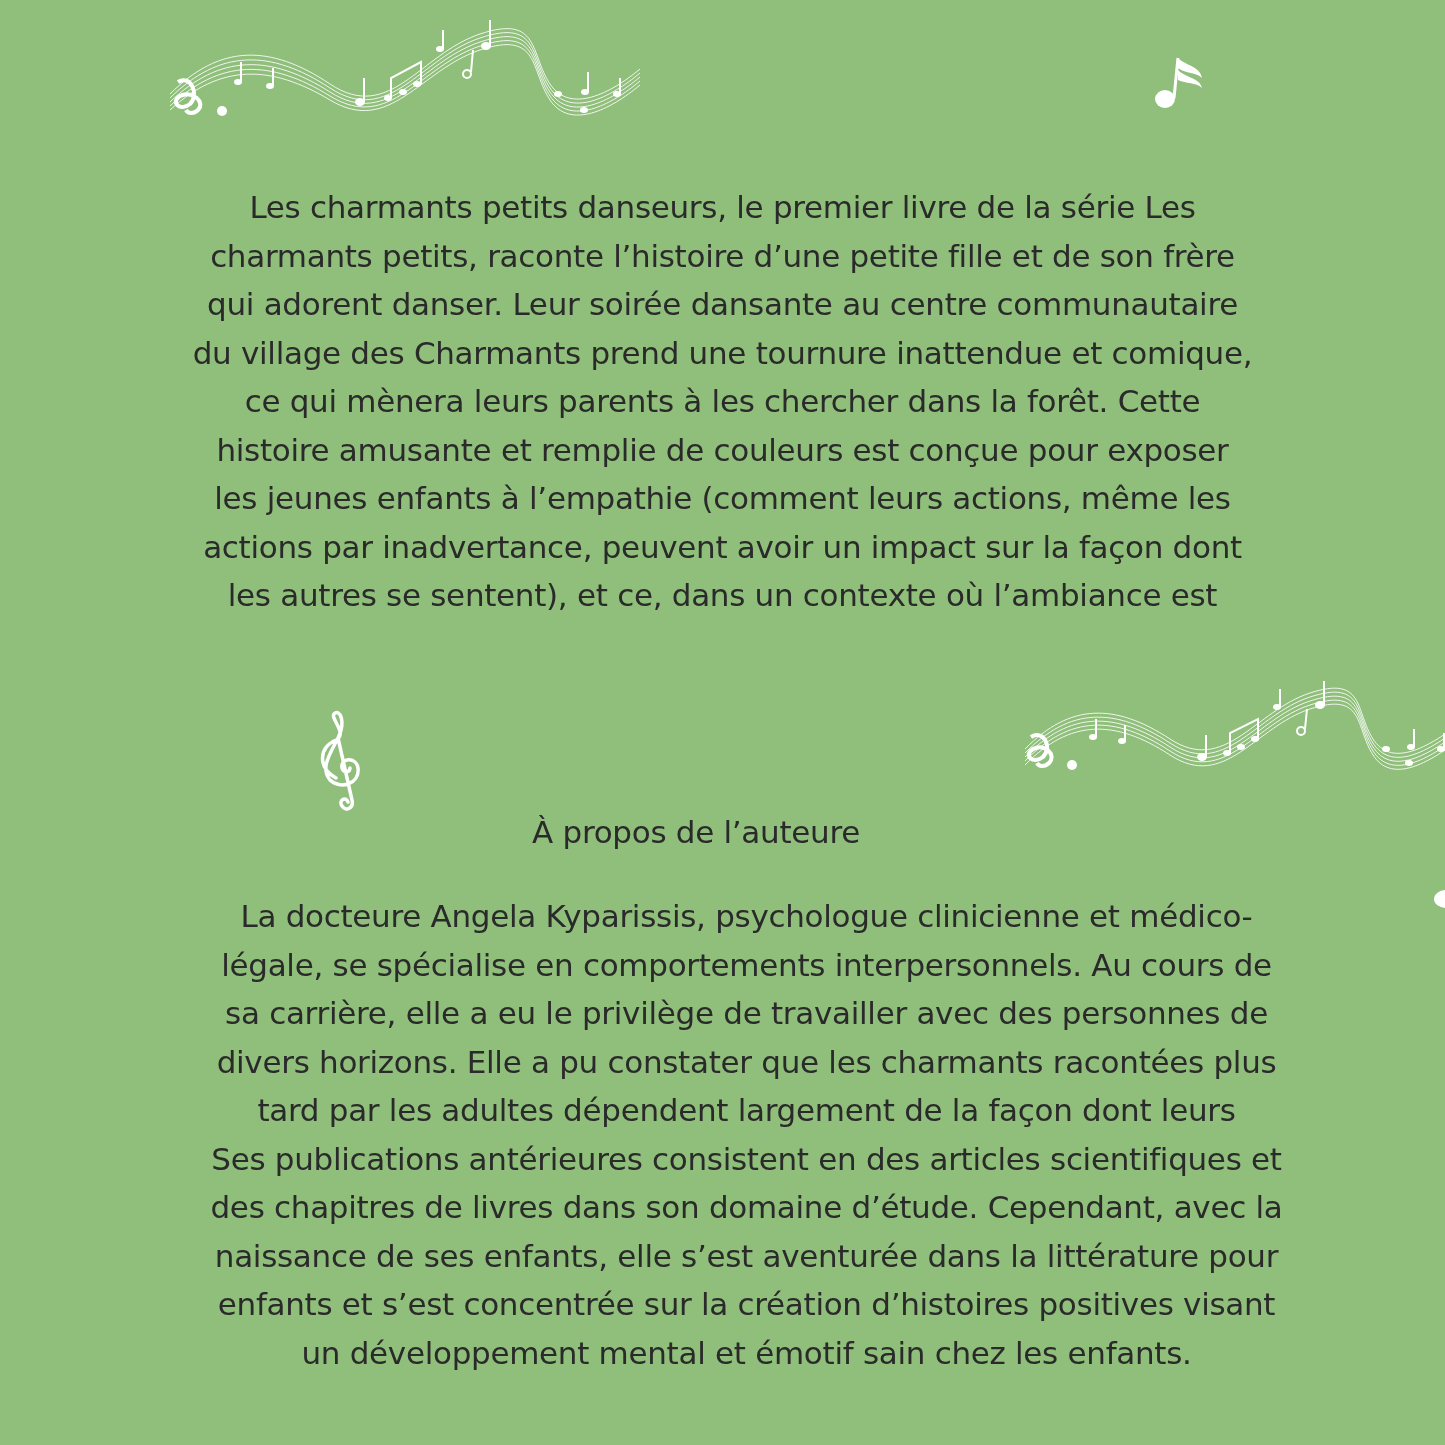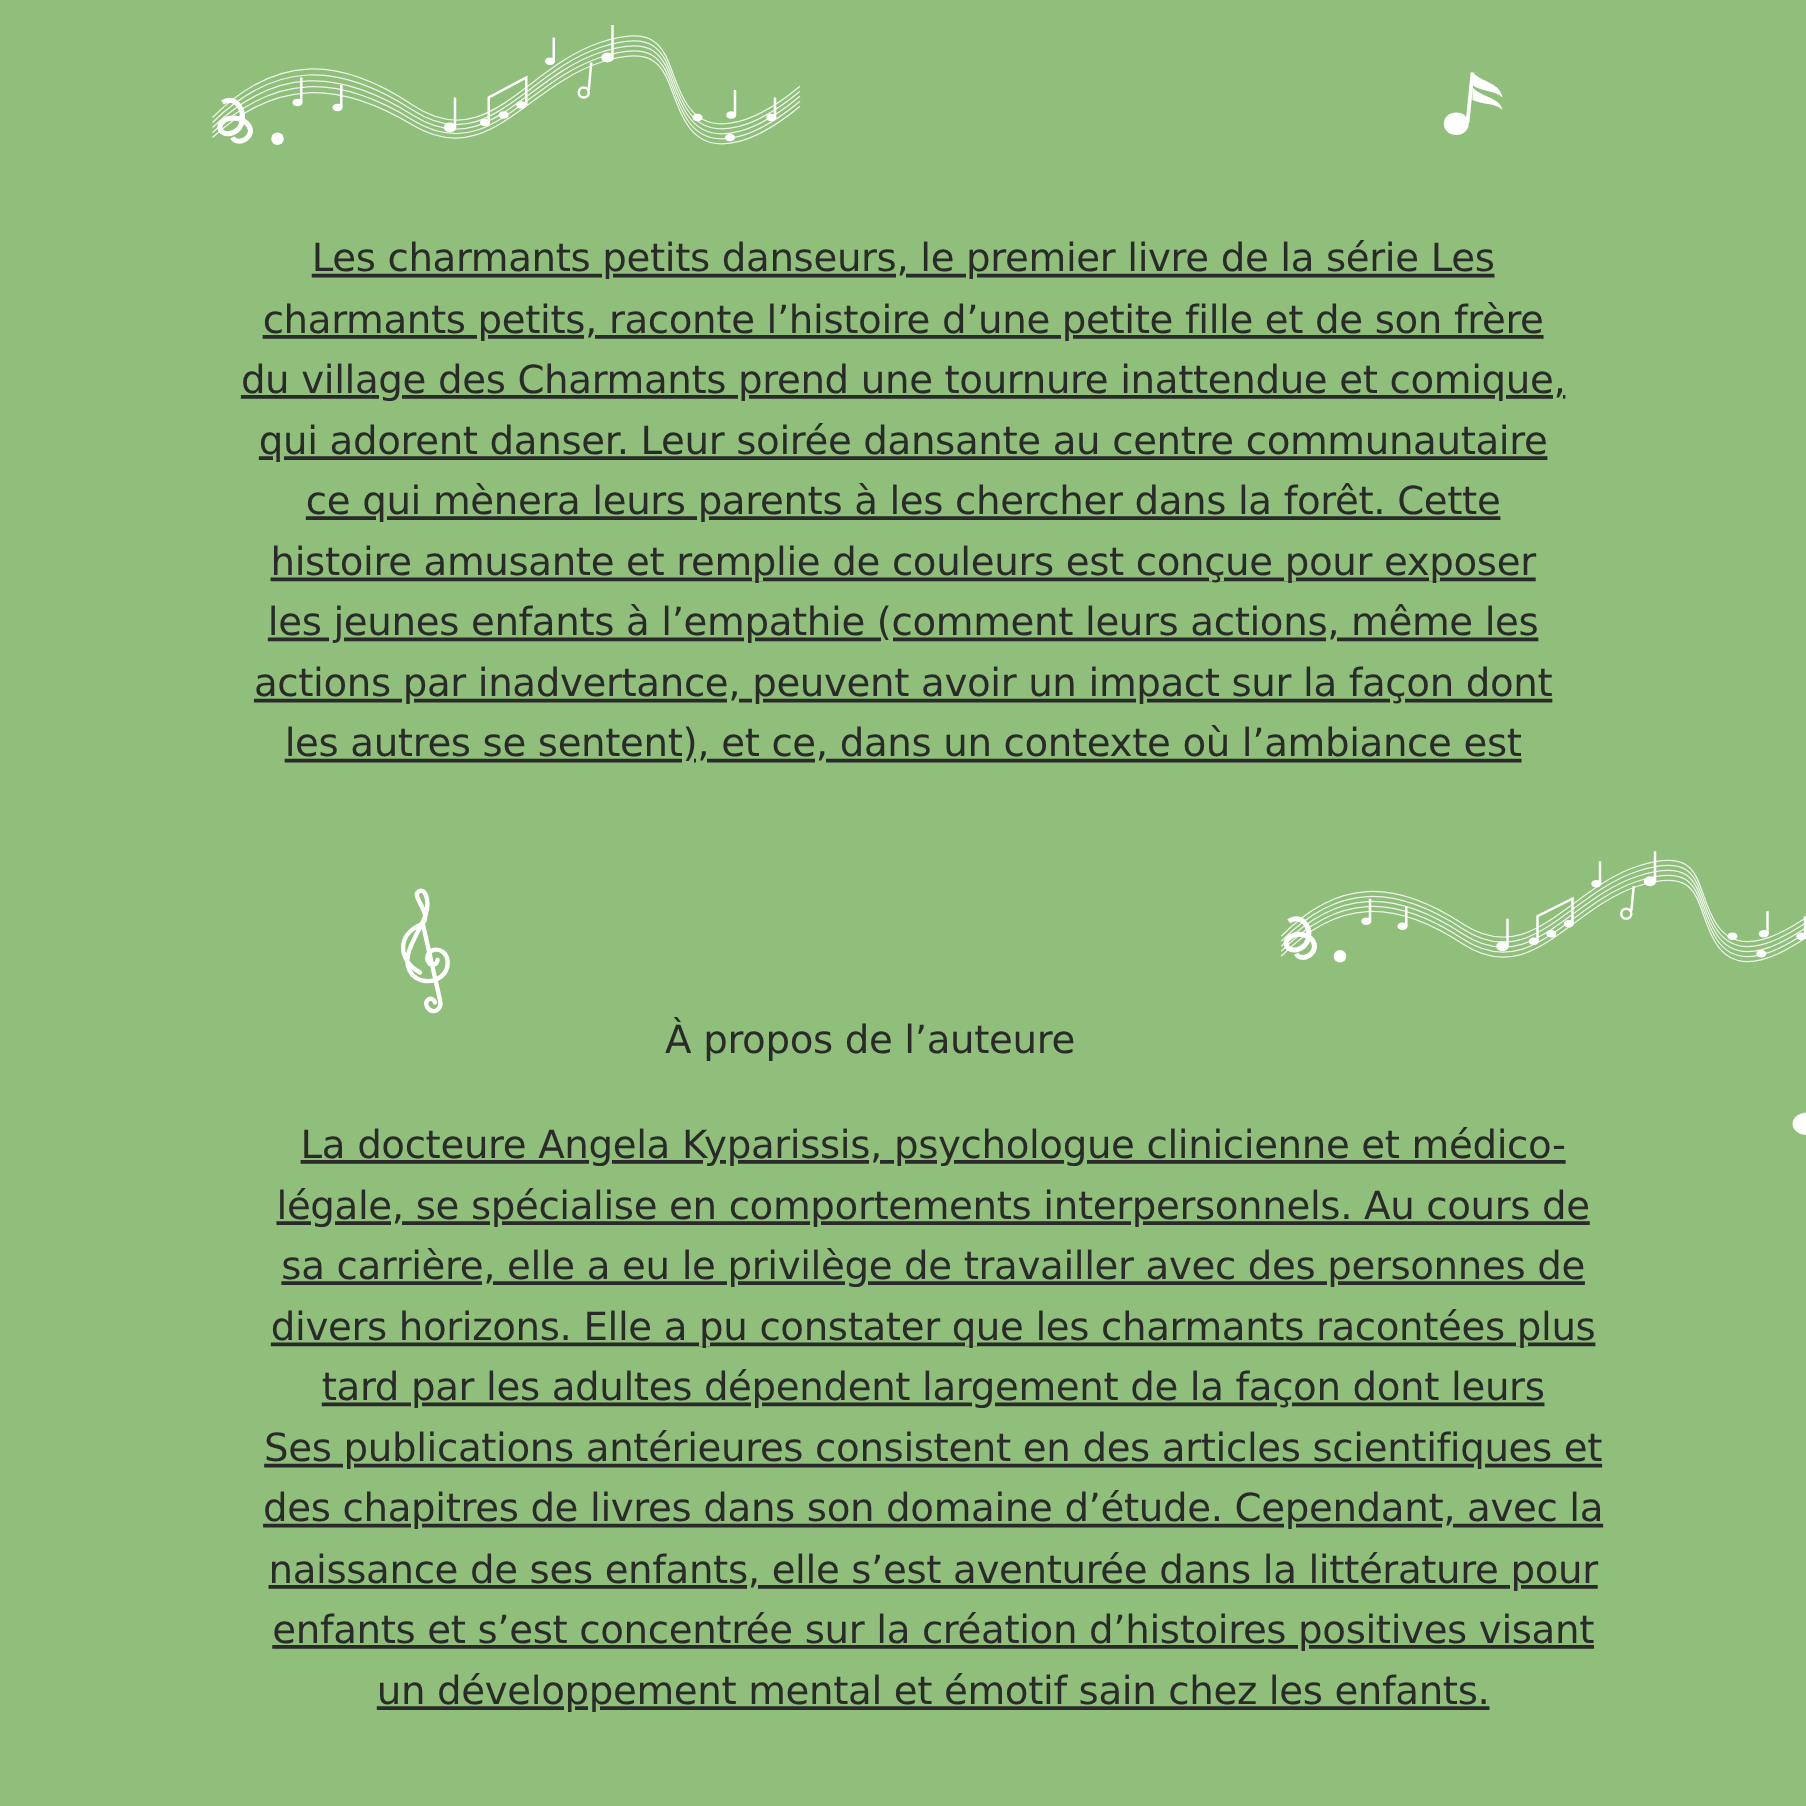--- a/index.html
+++ b/index.html
@@ -24,21 +24,20 @@
     left: 0;
     width: 1445px;
     text-align: center;
   }
   .line {
     display: block;
     white-space: nowrap;
     font-size: 31px;
     line-height: 48.5px;
     letter-spacing: -0.3px;
-    text-decoration: underline;
   }
   .heading {
     position: absolute;
     left: 1px;
     width: 1390px;
     text-align: center;
     top: 808px;
     font-size: 31px;
     line-height: 48px;
     letter-spacing: -0.3px;
@@ -86,22 +85,22 @@
 <svg class="deco" style="left:1152px; top:52px;" width="58" height="60" viewBox="0 0 58 60">
   <ellipse cx="13" cy="47" rx="10" ry="9" fill="#ffffff"></ellipse>
   <line x1="22" y1="46" x2="26" y2="6" stroke="#ffffff" stroke-width="3"></line>
   <path d="M26 6 C 34 14, 48 14, 50 26 C 44 20, 34 22, 26 16 Z" fill="#ffffff"></path>
   <path d="M26 18 C 34 26, 48 26, 50 36 C 44 30, 34 32, 26 28 Z" fill="#ffffff"></path>
 </svg>
 
 <div class="text-block" style="top:183px;">
   <span class="line">Les charmants petits danseurs, le premier livre de la série Les</span>
   <span class="line">charmants petits, raconte l’histoire d’une petite fille et de son frère</span>
+  <span class="line">qui adorent danser. Leur soirée dansante au centre communautaire</span>
   <span class="line">du village des Charmants prend une tournure inattendue et comique,</span>
-  <span class="line">qui adorent danser. Leur soirée dansante au centre communautaire</span>
   <span class="line">ce qui mènera leurs parents à les chercher dans la forêt. Cette</span>
   <span class="line">histoire amusante et remplie de couleurs est conçue pour exposer</span>
   <span class="line">les jeunes enfants à l’empathie (comment leurs actions, même les</span>
   <span class="line">actions par inadvertance, peuvent avoir un impact sur la façon dont</span>
   <span class="line">les autres se sentent), et ce, dans un contexte où l’ambiance est</span>
 </div>
 
 <svg class="deco" style="left:310px; top:708px;" width="60" height="106" viewBox="0 0 60 106">
   <path d="M26 70 C 8 60, 8 40, 26 32 C 38 26, 20 10, 24 6 C 30 0, 36 14, 28 30 C 20 46, 10 60, 20 72 C 30 82, 50 76, 48 60 C 46 48, 30 50, 32 60 C 34 66, 40 64, 40 60 M28 30 L 42 92 C 44 100, 36 104, 32 98 C 28 92, 36 88, 38 94" fill="none" stroke="#ffffff" stroke-width="3.5" stroke-linecap="round"></path>
 </svg>

